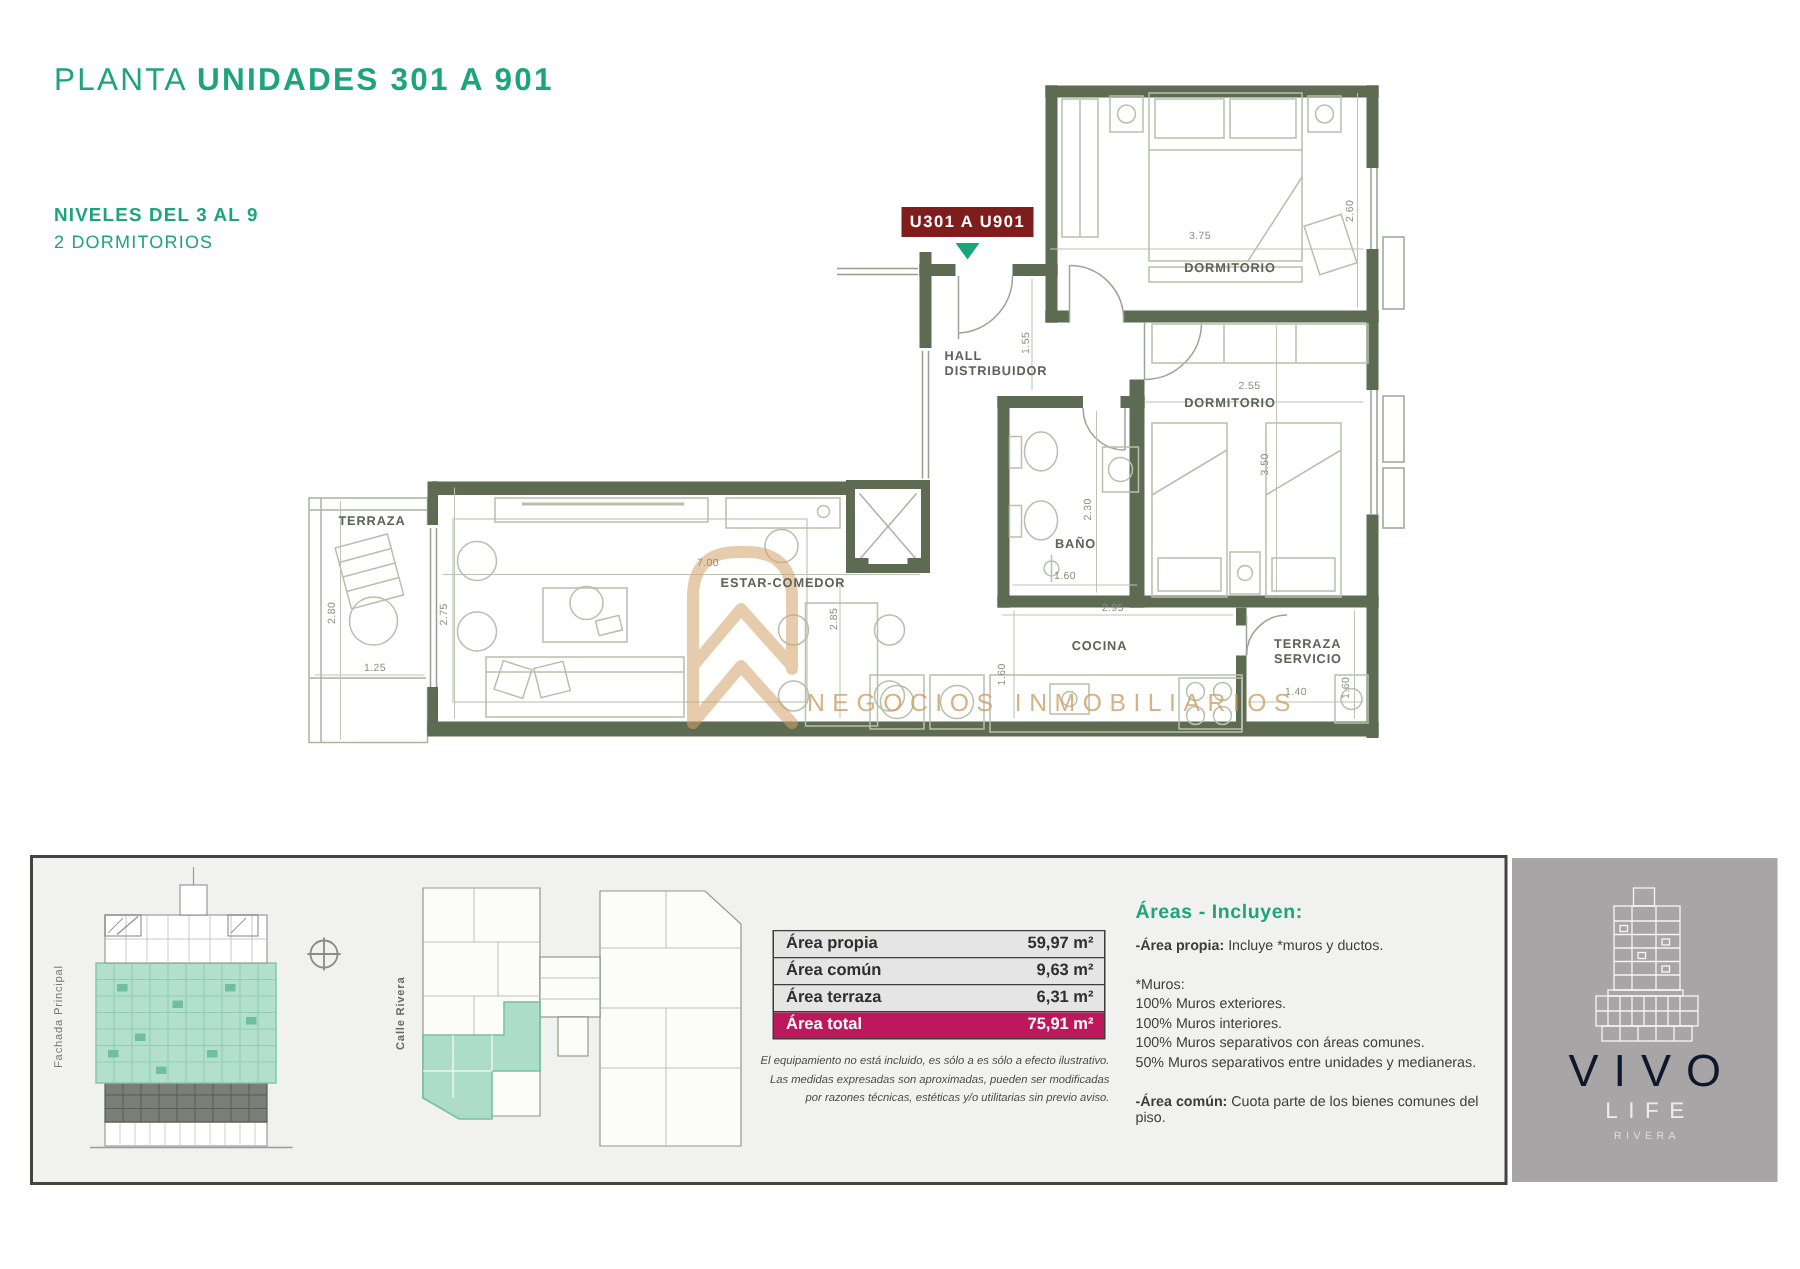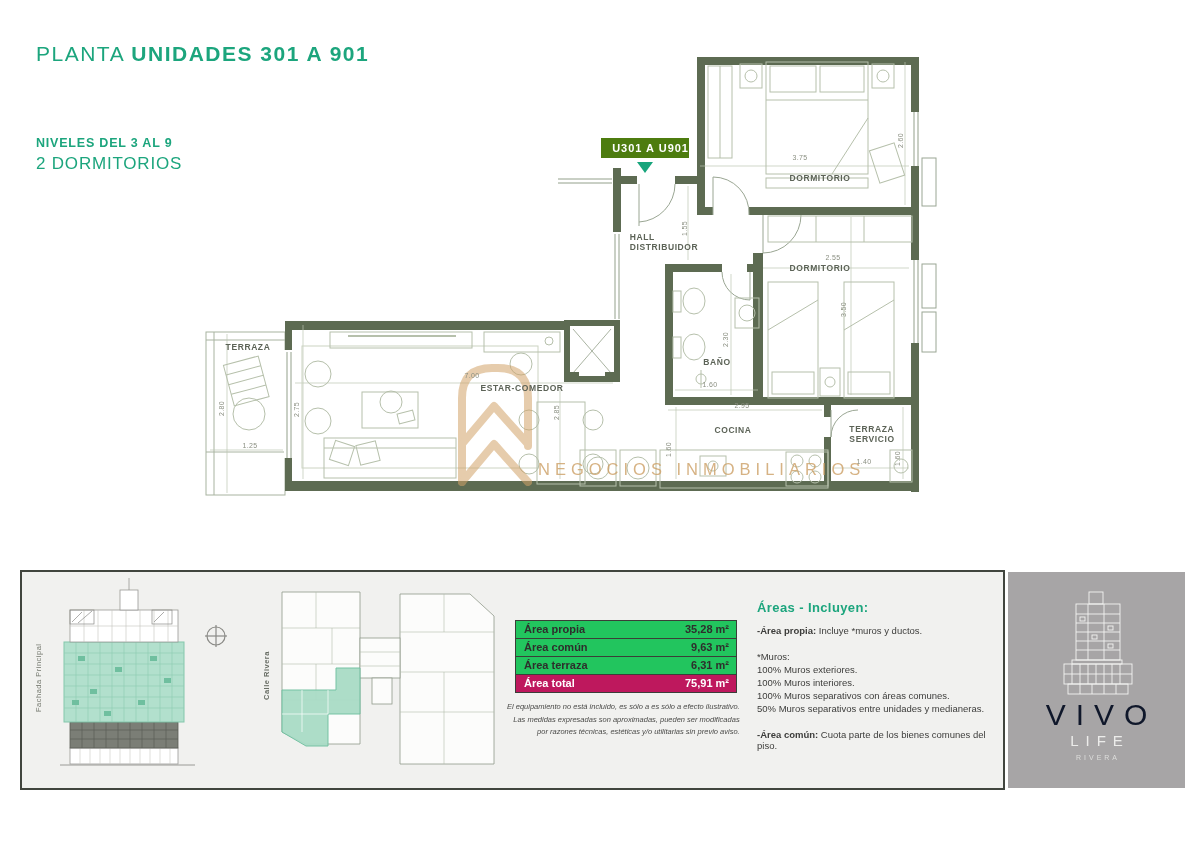--- a/index.html
+++ b/index.html
@@ -3,41 +3,41 @@
 <meta charset="utf-8">
 <style>
   html,body{margin:0;padding:0;background:#fff;}
   #page{position:relative;width:1200px;height:842px;background:#ffffff;overflow:hidden;
         font-family:"Liberation Sans",sans-serif;}
   
   #title{position:absolute;left:36px;top:42px;font-size:21px;color:#1ca57d;letter-spacing:1.5px;}
   #title .light{font-weight:400;}
   #title .bold{font-weight:700;}
   #levels{position:absolute;left:36px;top:136px;font-size:12.5px;font-weight:700;color:#1ca57d;letter-spacing:.8px;}
-  #dorms{position:absolute;left:36px;top:154px;font-size:17px;font-weight:400;color:#1ca57d;letter-spacing:.8px;}
+  #dorms{position:absolute;left:36px;top:154px;font-size:12px;font-weight:400;color:#1ca57d;letter-spacing:.8px;}
   
   #plan-svg{position:absolute;left:0;top:0;}
   .room{position:absolute;font-size:8.5px;font-weight:700;color:#5c6357;letter-spacing:.6px;
         text-align:left;transform:translateX(-50%);white-space:pre-line;line-height:10px;}
   .dim{position:absolute;font-size:7px;color:#8a8f81;letter-spacing:.3px;transform:translateX(-50%);}
   .dim.v{transform:rotate(-90deg);transform-origin:0 0;}
-  #unit-badge{position:absolute;left:601px;top:138px;width:88px;height:20px;background:#4d7c0f;
-        color:#fff;font-size:11px;font-weight:700;letter-spacing:1px;text-align:right;line-height:20px;}
+  #unit-badge{position:absolute;left:601px;top:138px;width:88px;height:20px;background:#7f1d1d;
+        color:#fff;font-size:11px;font-weight:700;letter-spacing:1px;text-align:center;line-height:20px;}
   #badge-arrow{position:absolute;left:637px;top:162px;width:0;height:0;
         border-left:8px solid transparent;border-right:8px solid transparent;border-top:11px solid #17a57c;}
   #wm-text{position:absolute;left:538px;top:460px;font-size:16.5px;letter-spacing:5px;color:#cda066;
         opacity:.8;font-weight:400;white-space:nowrap;}
   
   #strip{position:absolute;left:20px;top:570px;width:985px;height:220px;background:#f1f1ef;
          border:2px solid #41453e;box-sizing:border-box;}
   .rot-label{position:absolute;font-size:7.5px;color:#75796f;letter-spacing:.5px;
          transform:rotate(-90deg);transform-origin:0 0;white-space:nowrap;}
   
   #area-table{position:absolute;left:515px;top:620px;width:222px;border:1.5px solid #3b3e38;box-sizing:border-box;}
-  .trow{display:flex;height:17px;border-bottom:1.5px solid #3b3e38;background:#22c55e;}
+  .trow{display:flex;height:17px;border-bottom:1.5px solid #3b3e38;background:#e5e5e5;}
   .trow:last-child{border-bottom:none;background:#be185d;}
   .tlabel{flex:1;font-size:11px;font-weight:700;color:#2e2e2c;padding:2px 0 0 8px;}
   .tvalue{width:74px;font-size:11px;font-weight:700;color:#2e2e2c;text-align:right;padding:2px 7px 0 0;}
   .trow:last-child .tlabel,.trow:last-child .tvalue{color:#ffffff;}
   
   #disclaimer{position:absolute;left:507px;top:701px;font-size:7.5px;font-style:italic;color:#4a4a48;
         line-height:12.5px;white-space:nowrap;text-align:right;}
   
   #areas{position:absolute;left:757px;top:600px;width:250px;color:#3d3d3b;}
   #areas h3{margin:0 0 10px 0;font-size:13px;font-weight:700;color:#1ca57d;letter-spacing:.4px;}
@@ -388,21 +388,21 @@
         <line x1="10" y1="128" x2="56" y2="128"></line>
     </g>
   </svg>
 
   <span class="rot-label" style="left:34px;top:712px">Fachada Principal</span>
   <span class="rot-label" style="left:262px;top:700px;font-weight:700;color:#666b62">Calle Rivera</span>
 
   <div id="area-table">
     <div class="trow">
         <span class="tlabel">Área propia</span>
-        <span class="tvalue">35,28 m²</span>
+        <span class="tvalue">59,97 m²</span>
       </div>
     <div class="trow">
         <span class="tlabel">Área común</span>
         <span class="tvalue">9,63 m²</span>
       </div>
     <div class="trow">
         <span class="tlabel">Área terraza</span>
         <span class="tvalue">6,31 m²</span>
       </div>
     <div class="trow">

